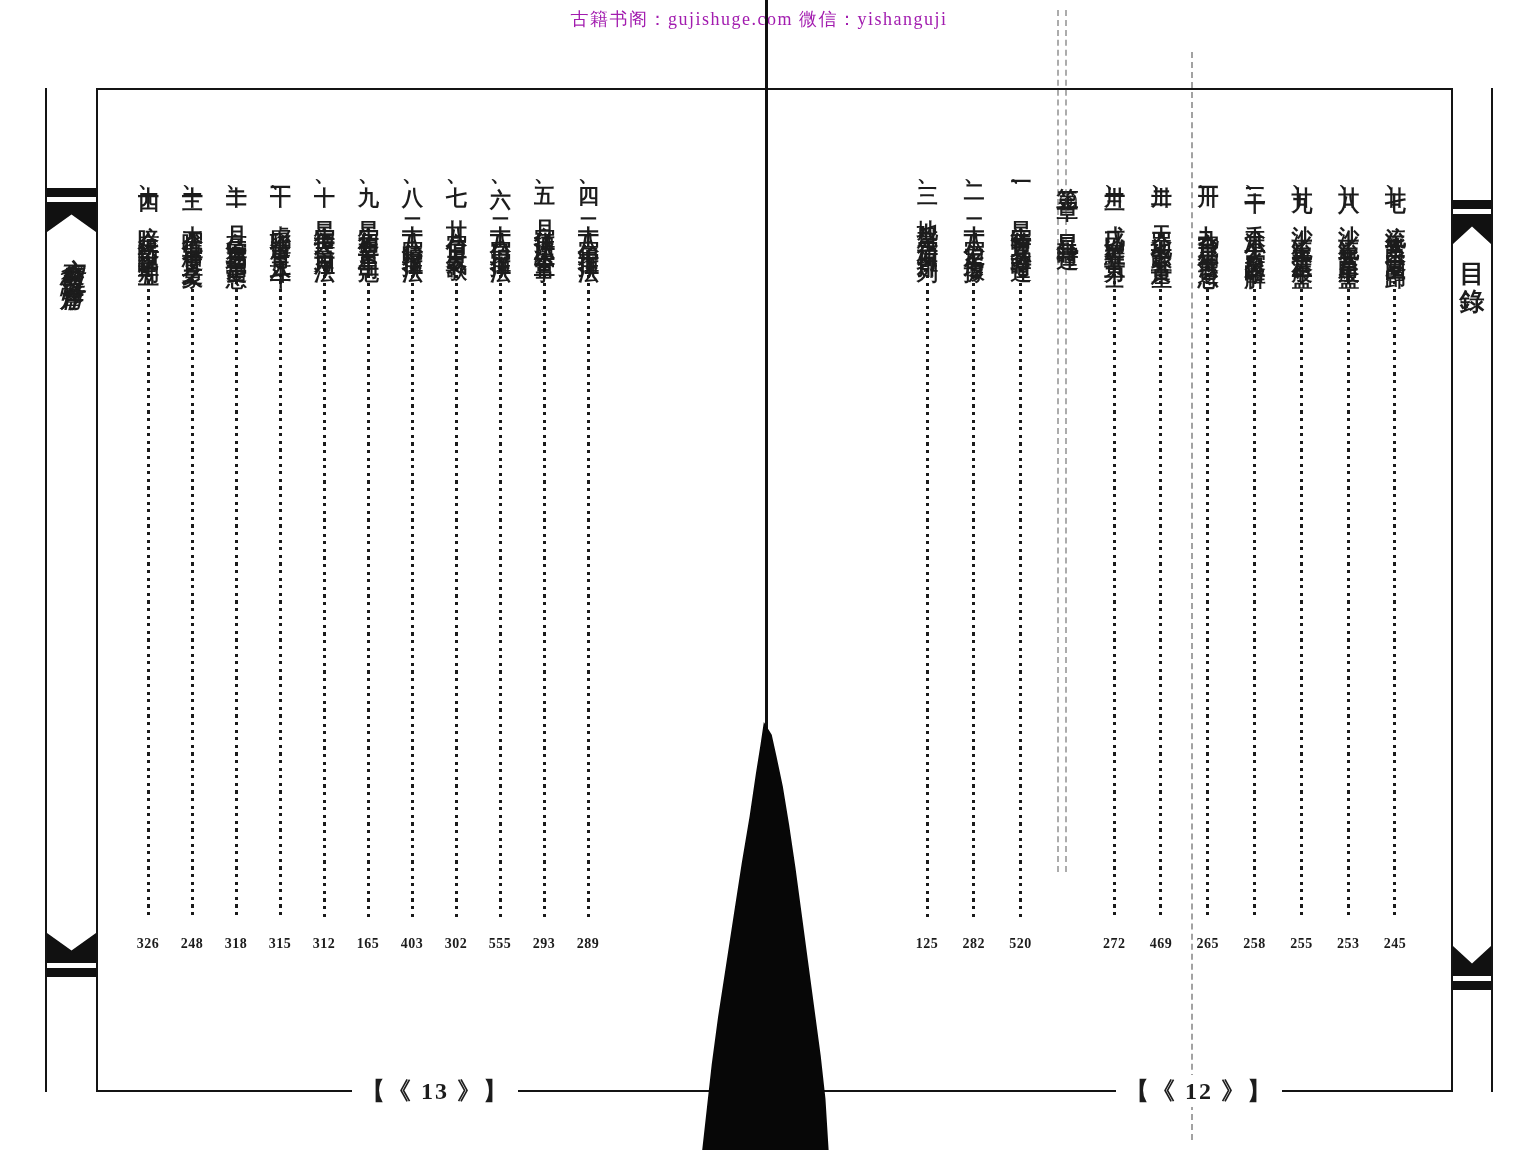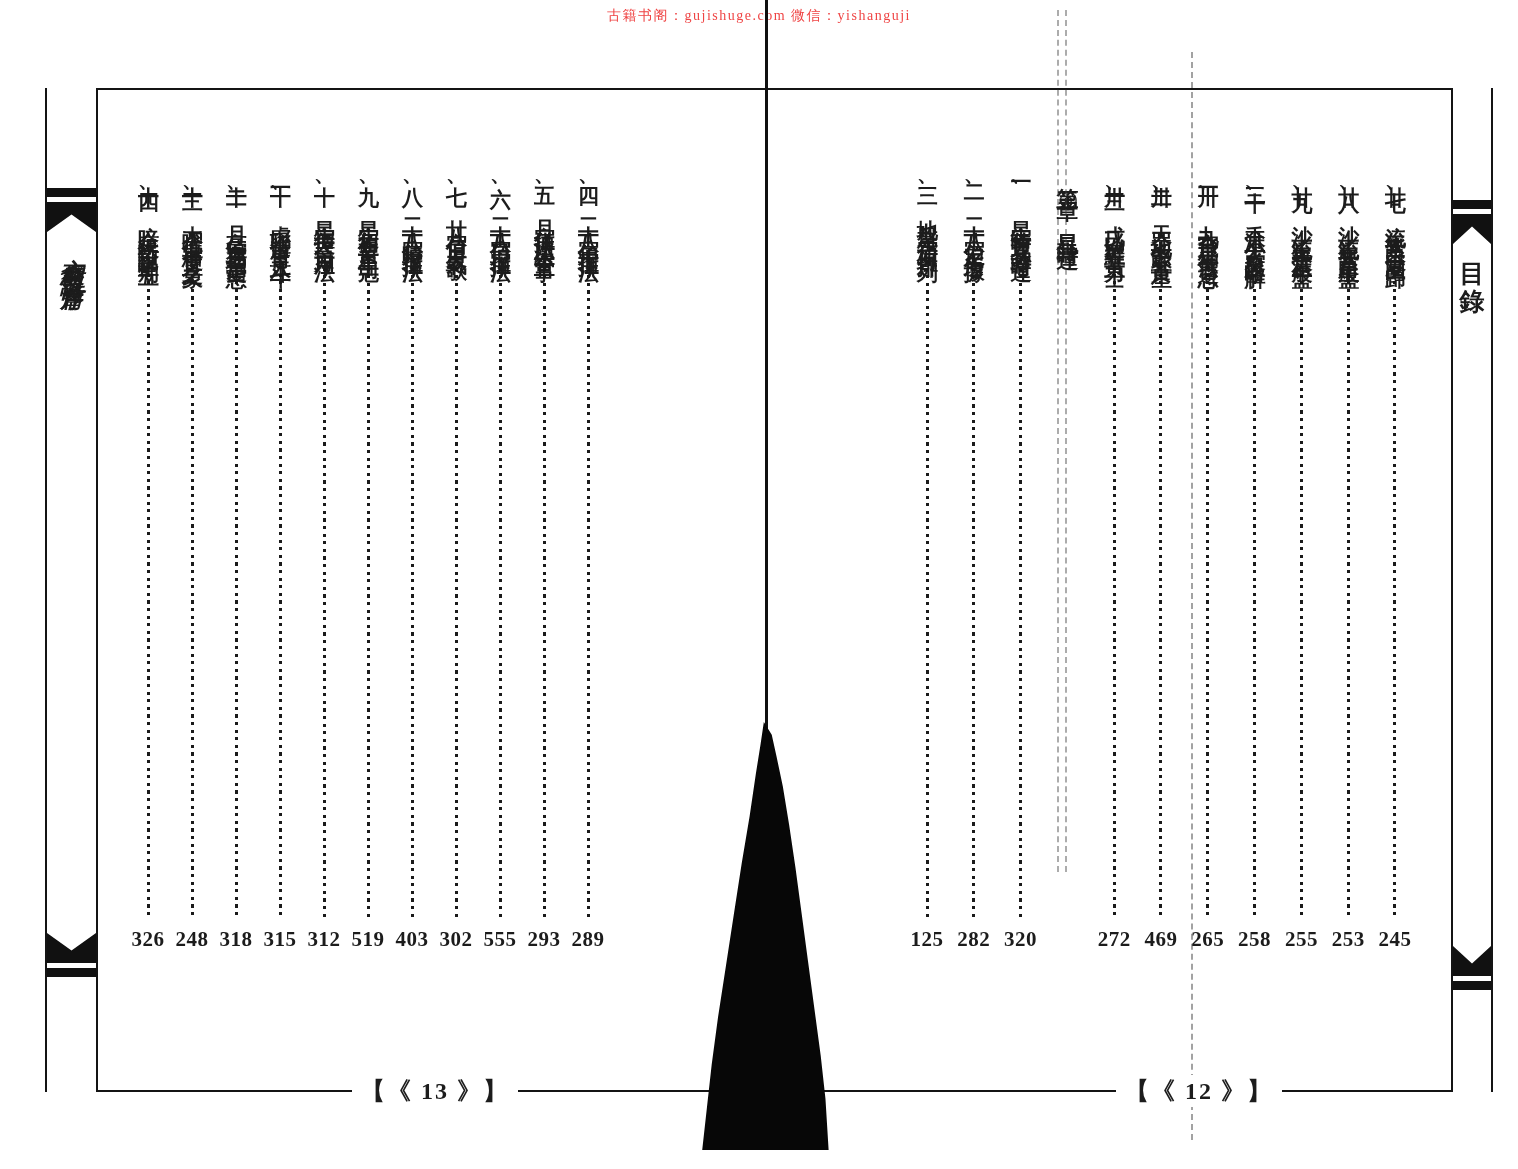--- a/index.html
+++ b/index.html
@@ -1,21 +1,21 @@
 <!DOCTYPE html>
 <html><head>
 <meta charset="utf-8">
 <style>
   html,body{margin:0;padding:0;background:#ffffff;}
   #stage{position:relative;width:1518px;height:1169px;background:#fff;overflow:hidden;
          font-family:"Liberation Serif","DejaVu Serif",serif;color:#1c1c1c;}
 
   
   .watermark{position:absolute;top:7px;left:50%;transform:translateX(-50%);
-             color:#ef4444;font-size:14px;letter-spacing:1.5px;white-space:nowrap;}
+             color:#a21caf;font-size:18px;letter-spacing:1.5px;white-space:nowrap;}
 
   
   .frame{position:absolute;left:45px;top:88px;width:1448px;height:1004px;
          border:2.5px solid #141414;box-sizing:border-box;background:#fff;}
 
   
   .spine{position:absolute;top:88px;height:1004px;box-sizing:border-box;background:#fff;}
   .spine-left{left:45px;width:53px;border-right:2.5px solid #141414;border-left:2.5px solid #141414;}
   .spine-right{left:1451px;width:42px;border-left:2.5px solid #141414;border-right:2.5px solid #141414;}
   .spine .vtitle{position:absolute;left:50%;transform:translateX(-50%);
@@ -35,21 +35,21 @@
   
   .entries{position:absolute;display:flex;flex-direction:row-reverse;
            justify-content:space-between;}
   .entries-right{left:905px;top:170px;width:512px;height:782px;}
   .entries-left{left:126px;top:170px;width:484px;height:782px;}
   .entry{width:44px;height:100%;display:flex;flex-direction:column;align-items:center;}
   .entry .t{writing-mode:vertical-rl;text-orientation:upright;font-size:21px;
             letter-spacing:6px;line-height:1;font-weight:600;white-space:nowrap;}
   .entry .leader{flex:1 1 auto;min-height:18px;width:3px;margin:9px 0 6px;
       background-image:repeating-linear-gradient(to bottom,#1a1a1a 0 3.2px,transparent 3.2px 7.6px);}
-  .entry .num{font-size:21px;font-weight:600;height:28px;display:flex;align-items:flex-end;
+  .entry .num{font-size:14px;font-weight:600;height:28px;display:flex;align-items:flex-end;
               letter-spacing:.5px;}
   .entry.chapter .t{font-weight:900;font-size:22px;letter-spacing:5px;}
   .entry.chapter .leader,.entry.chapter .num{visibility:hidden;}
 
   
   .footer{position:absolute;top:1075px;background:#fff;padding:0 9px;
           font-size:24px;font-weight:700;z-index:5;letter-spacing:2px;}
   .footer-13{left:352px;} .footer-12{left:1116px;}
 
   
@@ -138,21 +138,21 @@
       <div class="num">272</div>
     </div>
     <div class="entry chapter">
       <div class="t">第三章◎星卦時運</div>
       <div class="leader"></div>
       <div class="num"></div>
     </div>
     <div class="entry">
       <div class="t">一、星宿時運易卦時運</div>
       <div class="leader"></div>
-      <div class="num">320</div>
+      <div class="num">520</div>
     </div>
     <div class="entry">
       <div class="t">二、二十八宿定名所據</div>
       <div class="leader"></div>
       <div class="num">282</div>
     </div>
     <div class="entry">
       <div class="t">三、地盤星宿如何排列</div>
       <div class="leader"></div>
       <div class="num">125</div>
@@ -181,21 +181,21 @@
       <div class="num">302</div>
     </div>
     <div class="entry">
       <div class="t">八、二十八宿時宿排法</div>
       <div class="leader"></div>
       <div class="num">403</div>
     </div>
     <div class="entry">
       <div class="t">九、星宿相合要重生剋</div>
       <div class="leader"></div>
-      <div class="num">519</div>
+      <div class="num">165</div>
     </div>
     <div class="entry">
       <div class="t">十、星宿擇吉合方用法</div>
       <div class="leader"></div>
       <div class="num">312</div>
     </div>
     <div class="entry">
       <div class="t">十一、虛聯奎壁胃入斗牛</div>
       <div class="leader"></div>
       <div class="num">315</div>

